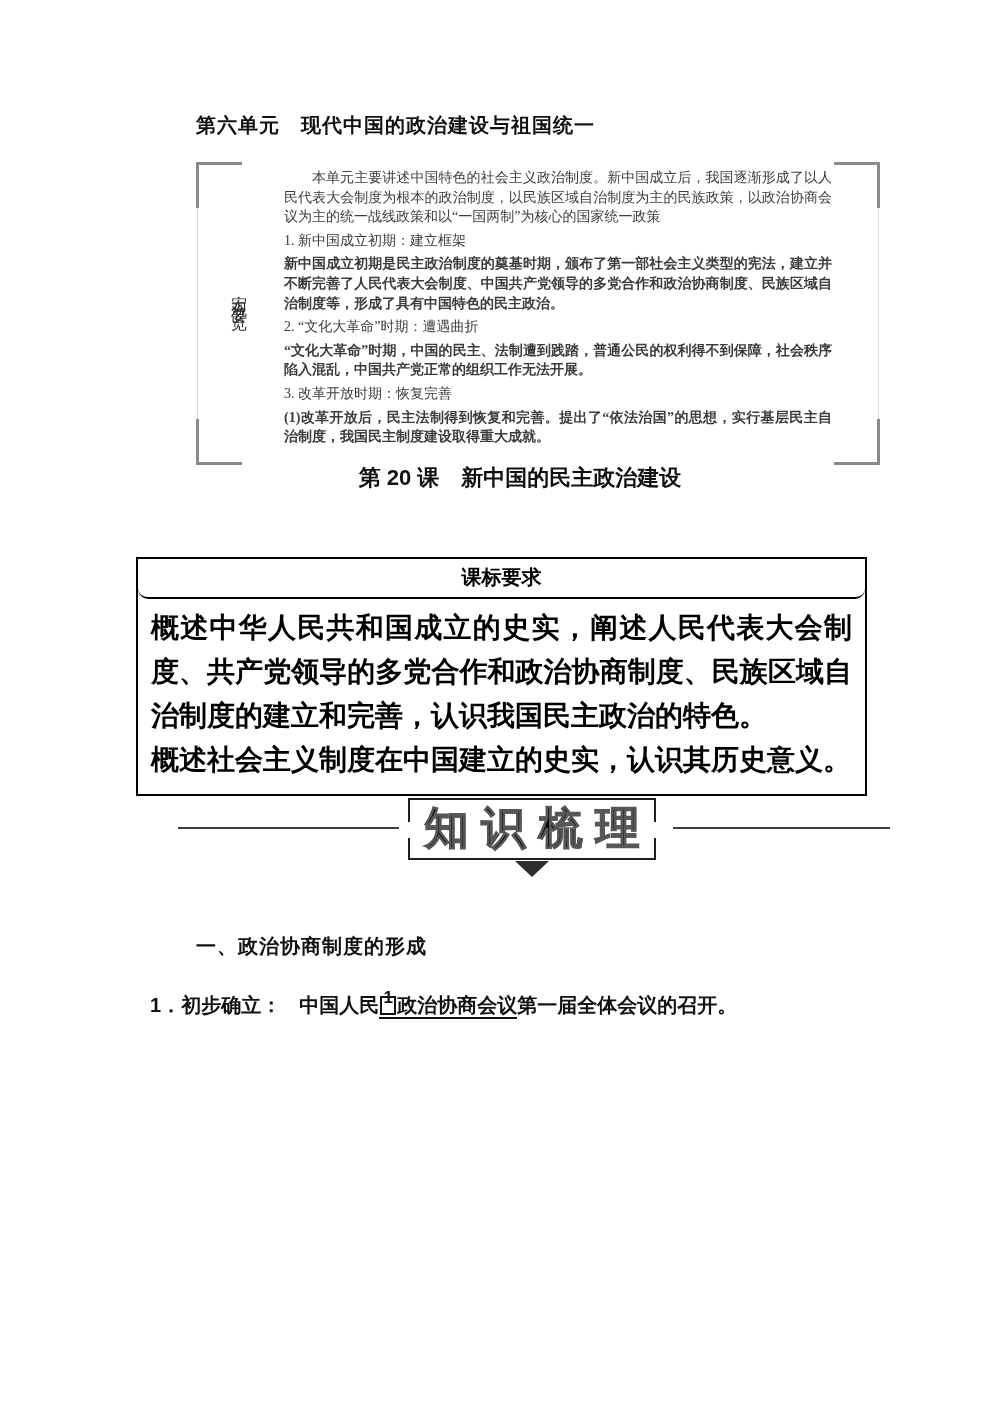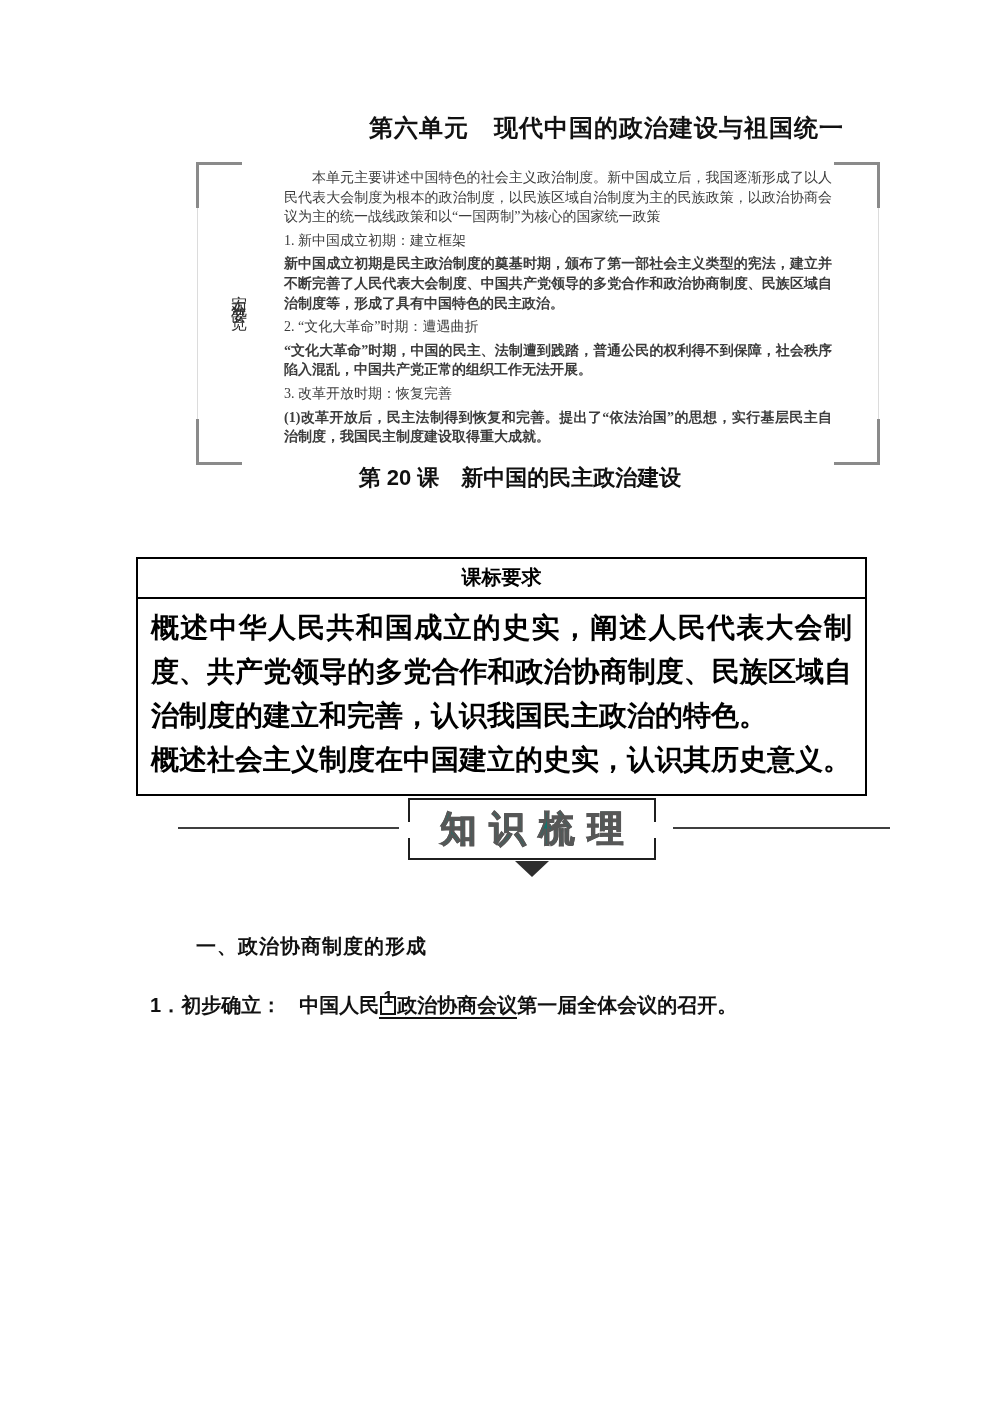--- a/index.html
+++ b/index.html
@@ -9,23 +9,23 @@
     width:1000px; height:1414px;
     background:#ffffff;
     font-family:"Liberation Serif","DejaVu Serif",serif;
     color:#222;
     overflow:hidden;
   }
 
   
   .unit-title {
     position:absolute; left:196px; top:112px; width:648px;
-    text-align:right;
+    text-align:left;
     font-family:"Liberation Sans","DejaVu Sans",sans-serif;
-    font-weight:bold; font-size:24px; color:#111;
+    font-weight:bold; font-size:20px; color:#111;
     letter-spacing:1px;
   }
 
   
   .overview { position:absolute; left:196px; top:162px; width:684px; height:303px; }
   .corner { position:absolute; width:46px; height:46px; }
   .corner.tl { left:0; top:0; border-top:3px solid #8a8a8a; border-left:3px solid #8a8a8a; }
   .corner.tr { right:0; top:0; border-top:3px solid #8a8a8a; border-right:3px solid #8a8a8a; }
   .corner.bl { left:0; bottom:0; border-bottom:3px solid #8a8a8a; border-left:3px solid #8a8a8a; }
   .corner.br { right:0; bottom:0; border-bottom:3px solid #8a8a8a; border-right:3px solid #8a8a8a; }
@@ -58,20 +58,21 @@
   .standards {
     position:absolute; left:136px; top:557px; width:731px;
     border:2px solid #000; background:#fff;
   }
   .std-header {
     text-align:center;
     font-family:"Liberation Sans","DejaVu Sans",sans-serif;
     font-weight:bold; font-size:20px; color:#000;
     padding:5px 0 6px 0;
     border-bottom:2px solid #000;
+    border-radius:10px;
   }
   .std-body {
     padding:7px 13px 12px 13px;
     font-family:"Liberation Sans","DejaVu Sans",sans-serif;
     font-weight:bold; font-size:28px; line-height:44px; color:#000;
     text-align:justify;
   }
   .std-body p { margin:0; }
 
   
@@ -81,21 +82,21 @@
   .bn-line.right { left:495px; width:217px; }
   .bn-box {
     position:absolute; left:230px; top:2px; width:248px; height:62px;
     border:2px solid #1f1f1f; background:#fff;
     display:flex; align-items:center; justify-content:center;
   }
   .bn-box .gap { position:absolute; width:6px; height:16px; background:#fff; top:22px; }
   .bn-box .gap.gl { left:-4px; } .bn-box .gap.gr { right:-4px; }
   .bn-label {
     font-family:Liberation Serif, serif;
-    font-weight:900; font-size:36px; color:#0f766e;
+    font-weight:900; font-size:44px; color:#000000;
     letter-spacing:13px; text-indent:13px;
     -webkit-text-stroke:1.2px #575757;
     text-shadow:0.6px 0 0 #575757, -0.6px 0 0 #575757;
     line-height:1;
   }
   .bn-triangle {
     position:absolute; left:337px; top:65px;
     width:0; height:0;
     border-left:17px solid transparent;
     border-right:17px solid transparent;

